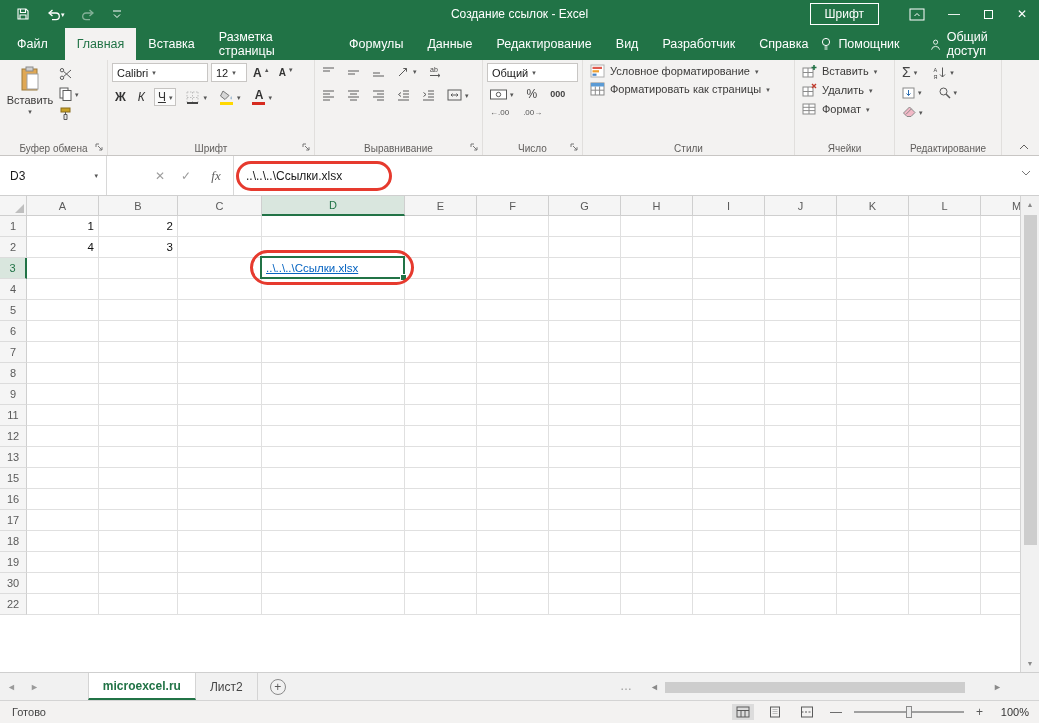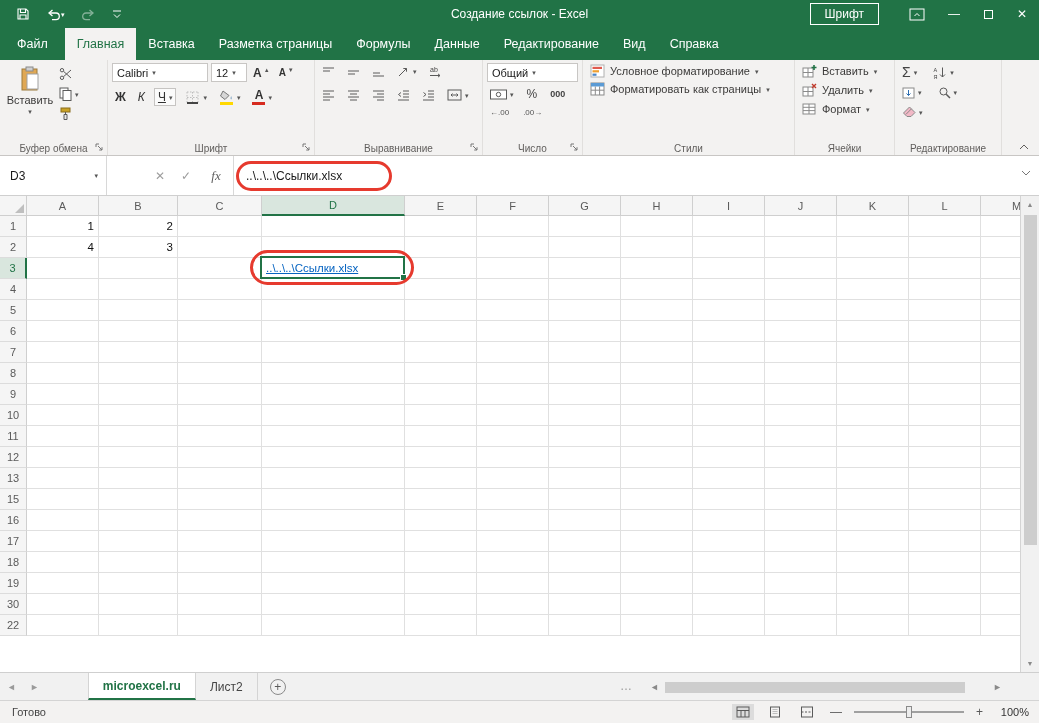--- a/index.html
+++ b/index.html
@@ -164,21 +164,38 @@
 
   <div class="tabrow">
     <span class="rtab file">Файл</span>
     <span class="rtab active">Главная</span>
     <span class="rtab">Вставка</span>
     <span class="rtab">Разметка страницы</span>
     <span class="rtab">Формулы</span>
     <span class="rtab">Данные</span>
     <span class="rtab">Редактирование</span>
     <span class="rtab">Вид</span>
+    <span class="rtab">Разработчик</span>
     <span class="rtab">Справка</span>
+    <div class="tab-extras">
+      <span class="extra">
+        <svg width="12" height="14" viewBox="0 0 12 14">
+            <circle cx="6" cy="5" r="3.6" fill="none" stroke="#fff"></circle>
+            <path d="M4.5 10 h3 M4.5 12 h3" stroke="#fff"></path>
+          </svg>
+        <span>Помощник</span>
+      </span>
+      <span class="extra">
+        <svg width="13" height="13" viewBox="0 0 13 13">
+            <circle cx="6.5" cy="3.8" r="2.4" fill="none" stroke="#fff"></circle>
+            <path d="M1.8 12.5 a4.8 4.8 0 0 1 9.4 0" fill="none" stroke="#fff"></path>
+          </svg>
+        <span>Общий доступ</span>
+      </span>
+    </div>
   </div>
 
   <div class="ribbon">
 
     <div class="rgroup g-clip">
       <div class="rrow" style="align-items:flex-start">
         <div class="paste-btn">
           <svg width="22" height="26" viewBox="0 0 22 26">
               <rect x="3" y="3" width="15" height="21" fill="#e0a854" stroke="#9c7a3c"></rect>
               <rect x="7" y="1" width="7" height="4" fill="#cfcfcf" stroke="#8a8a8a"></rect>
@@ -664,36 +681,20 @@
             <div class="cell" style="width: 72px;"></div>
             <div class="cell" style="width: 72px;"></div>
             <div class="cell" style="width: 72px;"></div>
             <div class="cell" style="width: 72px;"></div>
             <div class="cell" style="width: 72px;"></div>
             <div class="cell" style="width: 72px;"></div>
             <div class="cell" style="width: 72px;"></div>
             <div class="cell" style="width: 72px;"></div>
           </div>
           <div class="grow">
-            <div class="rh">10</div>
-            <div class="cell" style="width: 72px;"></div>
-            <div class="cell" style="width: 79px;"></div>
-            <div class="cell" style="width: 84px;"></div>
-            <div class="cell" style="width: 143px;"></div>
-            <div class="cell" style="width: 72px;"></div>
-            <div class="cell" style="width: 72px;"></div>
-            <div class="cell" style="width: 72px;"></div>
-            <div class="cell" style="width: 72px;"></div>
-            <div class="cell" style="width: 72px;"></div>
-            <div class="cell" style="width: 72px;"></div>
-            <div class="cell" style="width: 72px;"></div>
-            <div class="cell" style="width: 72px;"></div>
-            <div class="cell" style="width: 72px;"></div>
-          </div>
-          <div class="grow">
             <div class="rh">11</div>
             <div class="cell" style="width: 72px;"></div>
             <div class="cell" style="width: 79px;"></div>
             <div class="cell" style="width: 84px;"></div>
             <div class="cell" style="width: 143px;"></div>
             <div class="cell" style="width: 72px;"></div>
             <div class="cell" style="width: 72px;"></div>
             <div class="cell" style="width: 72px;"></div>
             <div class="cell" style="width: 72px;"></div>
             <div class="cell" style="width: 72px;"></div>

